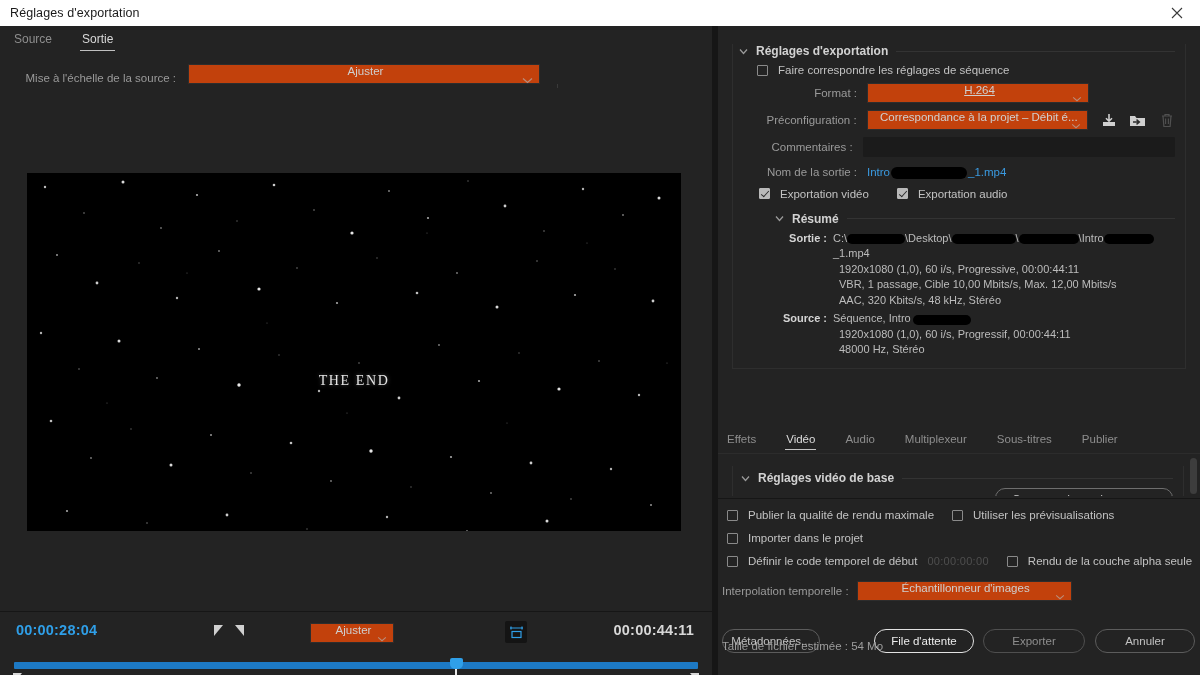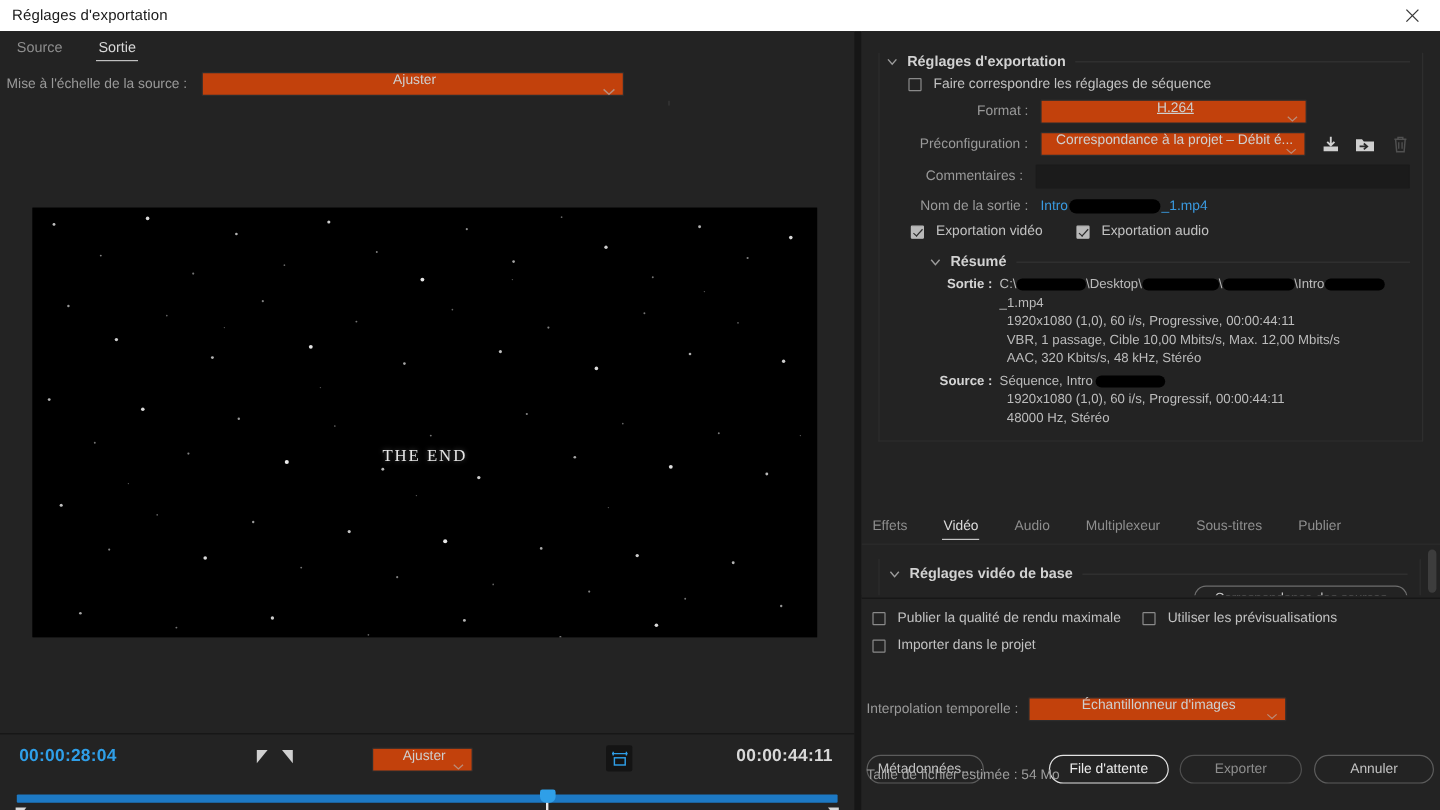--- a/index.html
+++ b/index.html
@@ -37,21 +37,21 @@
   }
   .pane-tab { font-size: 12px; color: #8e8e8e; padding: 4px 2px 5px; position: relative; }
   .pane-tab.active { color: #d8d8d8; }
   .pane-tab.active::after {
     content: ""; position: absolute; left: 0; right: 0; bottom: 0;
     height: 1px; background: #c0c0c0;
   }
 
   #scale-row {
     position: absolute; left: 0; top: 30px; width: 712px; height: 28px;
-    display: flex; align-items: center;
+    display: flex; align-items: flex-end; padding-left: 20px;
   }
   #scale-label { font-size: 11.5px; color: #9a9a9a; width: 168px; text-align: right; padding-right: 12px; }
   .dropdown {
     background: #c2410c; border: 1px solid #2d2d2d; border-radius: 1px;
     height: 20px; display: flex; align-items: center;
     padding: 0 6px 0 9px; font-size: 11.5px; color: #cfcfcf; position: relative; flex-direction: column;
   }
   .dropdown .chev { margin-left: auto; opacity: .65; display: flex; }
   #scale-dd { width: 352px; }
   #scale-div { position: absolute; left: 557px; top: 58px; width: 1px; height: 26px; background: #3a3a3a; }
@@ -551,20 +551,31 @@
       </div>
     </div>
 
     <div class="opt-row" id="opt2">
       <div class="cb-row">
         <span class="cb"></span>
         <span>Importer dans le projet</span>
       </div>
     </div>
 
+    <div class="opt-row" id="opt3">
+      <div class="cb-row">
+        <span class="cb"></span>
+        <span>Définir le code temporel de début</span>
+      </div>
+      <span class="tc-dim">00:00:00:00</span>
+      <div class="cb-row" style="margin-left:8px;">
+        <span class="cb"></span>
+        <span>Rendu de la couche alpha seule</span>
+      </div>
+    </div>
 
     <div id="interp-row">
       <div id="interp-label">Interpolation temporelle :</div>
       <div class="dropdown" id="interp-dd">
         <span>Échantillonneur d'images</span>
         <span class="chev">
           <svg width="10" height="6" viewBox="0 0 11 7">
               <path d="M1 1.5 L5.5 5.5 L10 1.5" stroke="#b6b6b6" stroke-width="1.2" fill="none"></path>
             </svg>
         </span>

